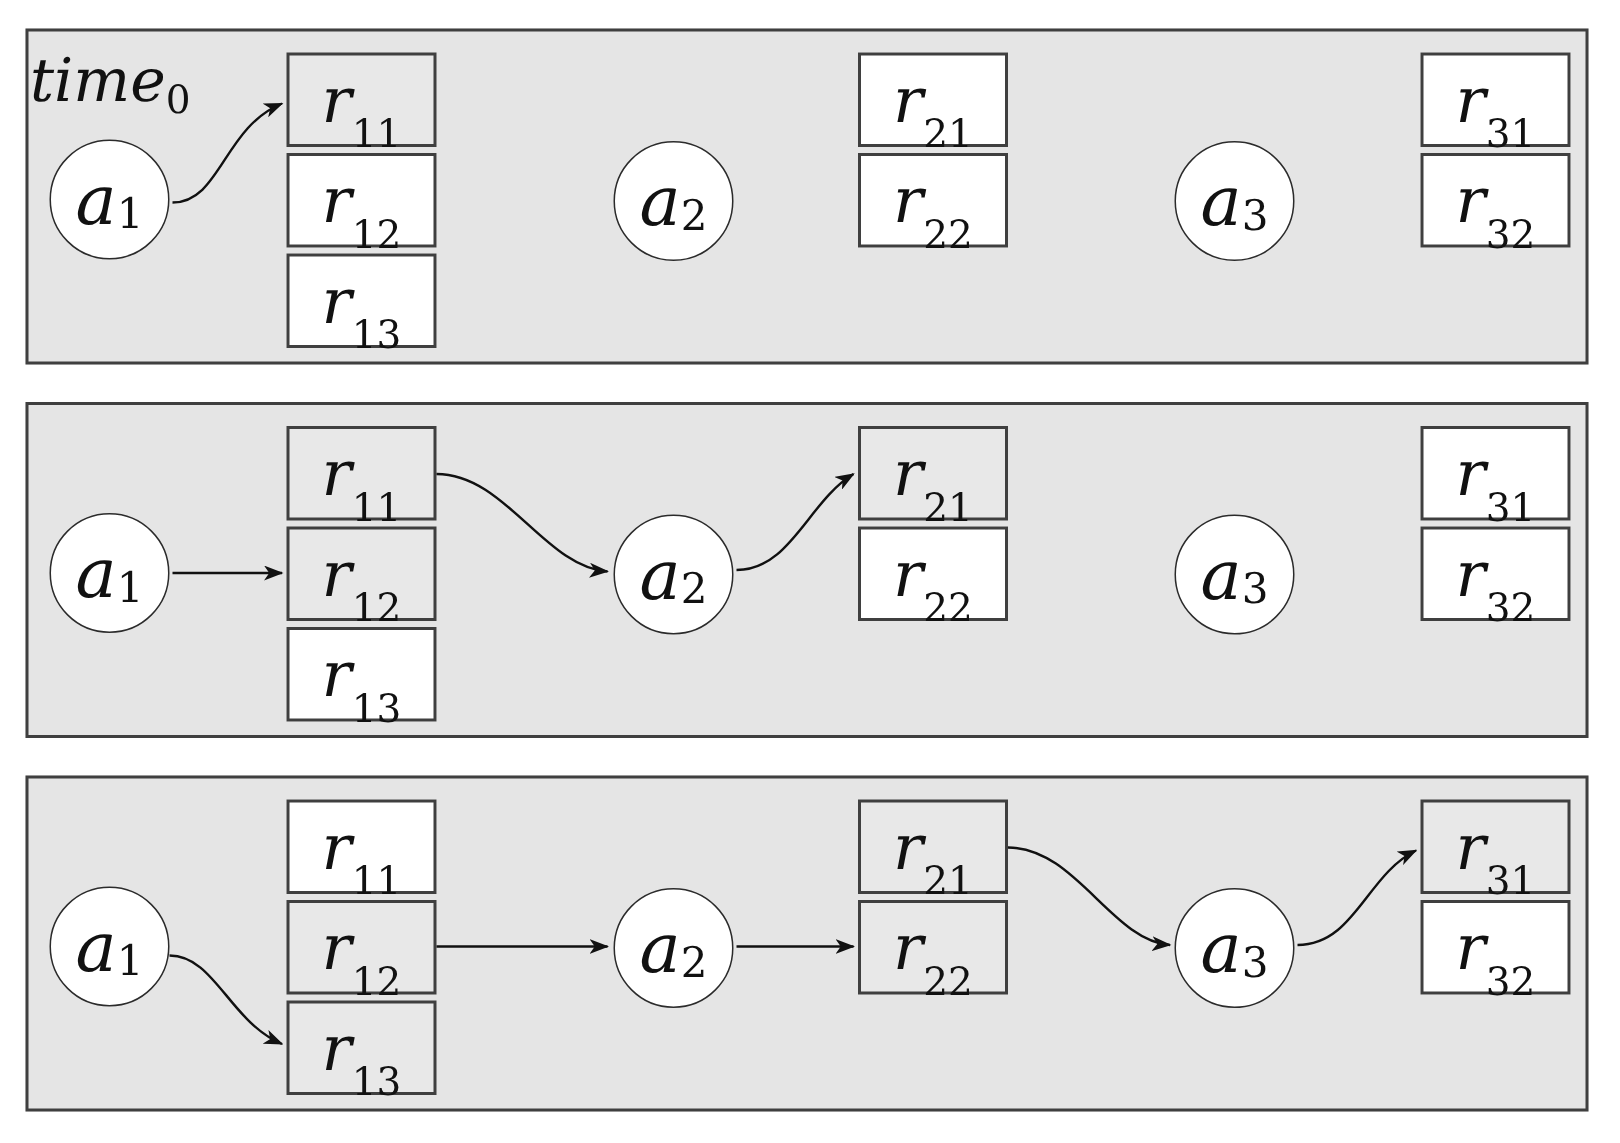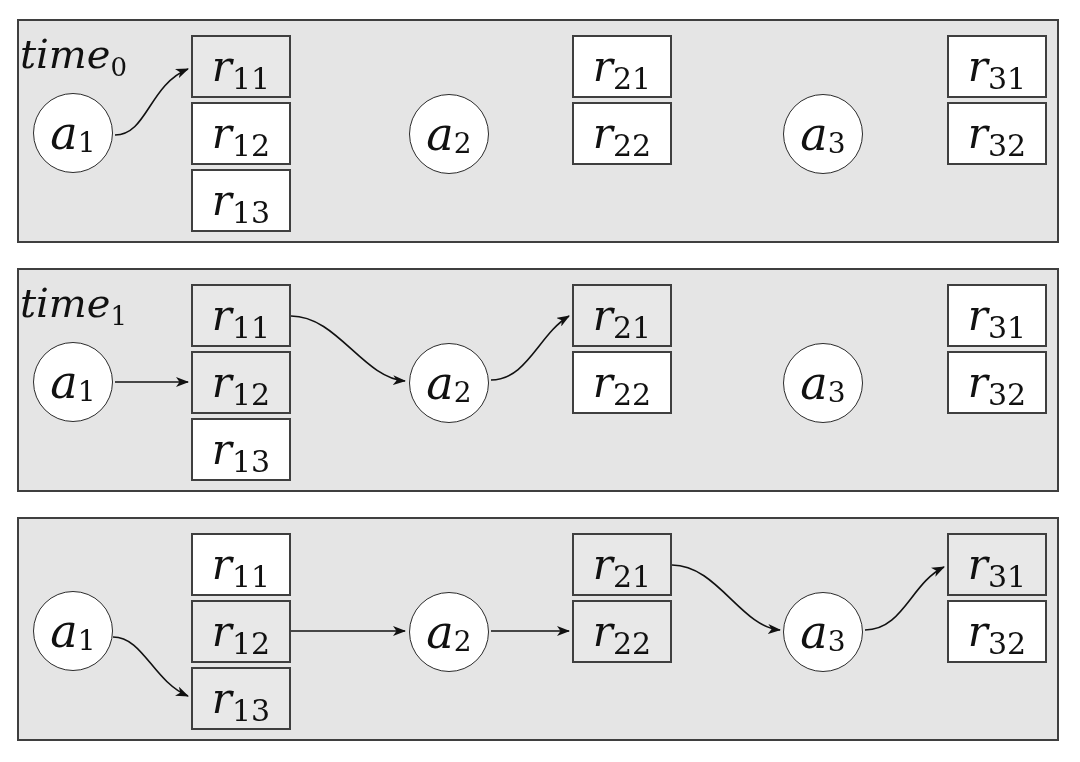--- a/index.html
+++ b/index.html
@@ -72,23 +72,23 @@
   }
   .res.shaded {
     background: var(--shaded-fill, #e8e8e8);
   }
   .res .letter {
     font-style: italic;
     font-size: 42px;
     line-height: 1;
   }
   .res .sub {
-    font-size: 30px;
-    position: relative;
-    top: 12px;
+    font-size: 26px;
+    position: relative;
+    top: 23px;
     line-height: 1;
   }
   svg.edges {
     position: absolute;
     left: 0;
     top: 0;
     pointer-events: none;
   }
 </style>
 </head>
@@ -140,21 +140,20 @@
       <svg class="edges" width="1042" height="224">
         <defs>
           <marker id="arrow0" markerWidth="13" markerHeight="10" refX="12" refY="5" orient="auto" markerUnits="userSpaceOnUse">
             <path d="M0,0 L13,5 L0,10 L3.5,5 Z" fill="#111111"></path>
           </marker>
         </defs>
         <path d="M 96 114 C 128 114 130 64 169 48" fill="none" stroke="#111111" stroke-width="1.6" marker-end="url(#arrow0)"></path>
       </svg>
     </div>
     <div class="panel" style="left: 17px; top: 268px; width: 1042px; height: 224px;">
-      <div class="tlabel"><span class="tword">time</span><span class="tsub">1</span></div>
       <div class="agent" style="left: 14px; top: 72px; width: 80px; height: 80px;">
         <span class="letter">a</span>
         <span class="sub">1</span>
       </div>
       <div class="agent" style="left: 390px; top: 73px; width: 80px; height: 80px;">
         <span class="letter">a</span>
         <span class="sub">2</span>
       </div>
       <div class="agent" style="left: 764px; top: 73px; width: 80px; height: 80px;">
         <span class="letter">a</span>

